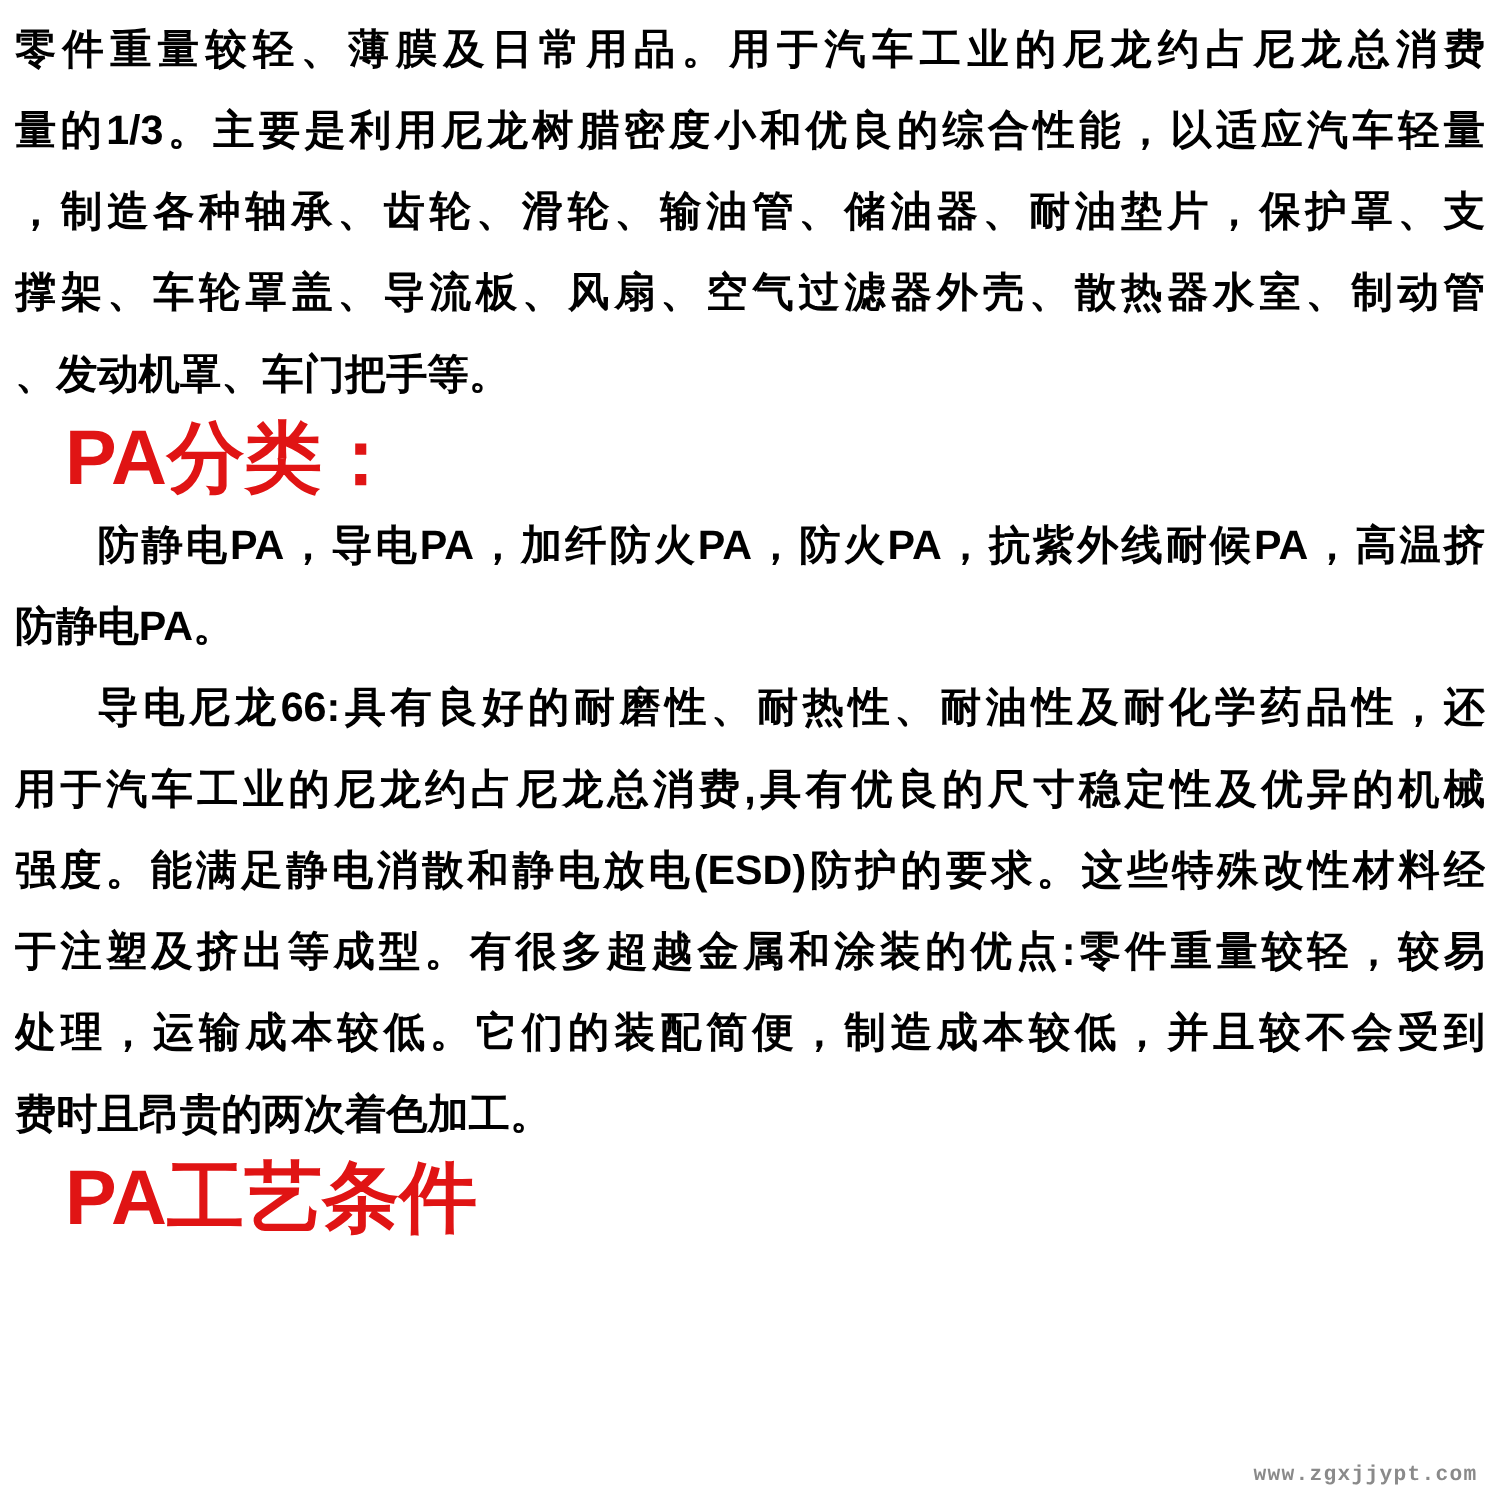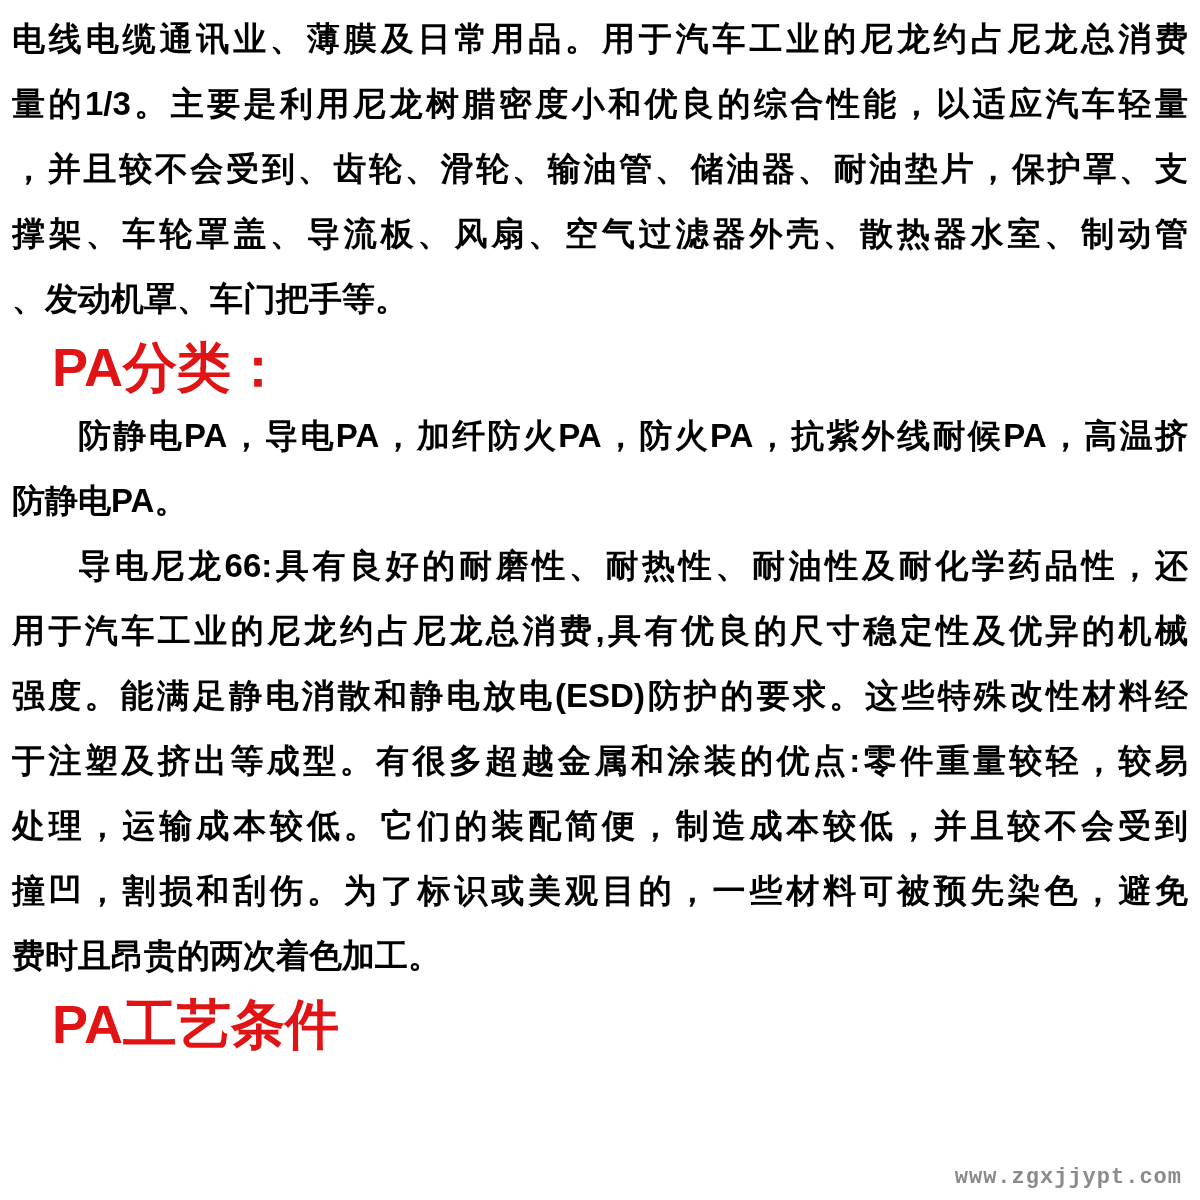--- a/index.html
+++ b/index.html
@@ -30,62 +30,61 @@
   .line.full {
     white-space: normal;
     text-align: justify;
     text-align-last: justify;
   }
   .line.indent { text-indent: 2em; }
   .heading {
     margin: 0 0 0 40px;
     height: 72px;
     line-height: 72px;
-    font-size: 54px;
+    font-size: 62px;
     font-weight: 700;
     color: var(--heading-color, #e01414);
   }
   .watermark {
     position: absolute;
     right: 18px;
     bottom: 10px;
     font-family: "Liberation Mono", "DejaVu Sans Mono", monospace;
-    font-size: 22px;
+    font-size: 17px;
     letter-spacing: 1px;
     color: var(--watermark-color, #8a8a8a);
     text-align: center;
   }
 </style>
 </head>
 <body>
 
 <div class="page">
 
   <div class="para">
-    <div class="line full">电线电缆通讯业、薄膜及日常用品。用于汽车工业的尼龙约占尼龙总消费</div>
+    <div class="line full">零件重量较轻、薄膜及日常用品。用于汽车工业的尼龙约占尼龙总消费</div>
     <div class="line full">量的1/3。主要是利用尼龙树腊密度小和优良的综合性能，以适应汽车轻量</div>
-    <div class="line full">，并且较不会受到、齿轮、滑轮、输油管、储油器、耐油垫片，保护罩、支</div>
+    <div class="line full">，制造各种轴承、齿轮、滑轮、输油管、储油器、耐油垫片，保护罩、支</div>
     <div class="line full">撑架、车轮罩盖、导流板、风扇、空气过滤器外壳、散热器水室、制动管</div>
     <div class="line">、发动机罩、车门把手等。</div>
   </div>
 
   <h2 class="heading">PA分类：</h2>
 
   <div class="para">
     <div class="line full indent">防静电PA，导电PA，加纤防火PA，防火PA，抗紫外线耐候PA，高温挤</div>
     <div class="line">防静电PA。</div>
   </div>
 
   <div class="para">
     <div class="line full indent">导电尼龙66:具有良好的耐磨性、耐热性、耐油性及耐化学药品性，还</div>
     <div class="line full">用于汽车工业的尼龙约占尼龙总消费,具有优良的尺寸稳定性及优异的机械</div>
     <div class="line full">强度。能满足静电消散和静电放电(ESD)防护的要求。这些特殊改性材料经</div>
     <div class="line full">于注塑及挤出等成型。有很多超越金属和涂装的优点:零件重量较轻，较易</div>
     <div class="line full">处理，运输成本较低。它们的装配简便，制造成本较低，并且较不会受到</div>
-    <div class="line full">撞凹，割损和刮伤。为了标识或美观目的，一些材料可被预先染色，避免</div>
     <div class="line">费时且昂贵的两次着色加工。</div>
   </div>
 
   <h2 class="heading">PA工艺条件</h2>
 
   <div class="watermark">www.zgxjjypt.com</div>
 
 </div>
 
 </body></html>

